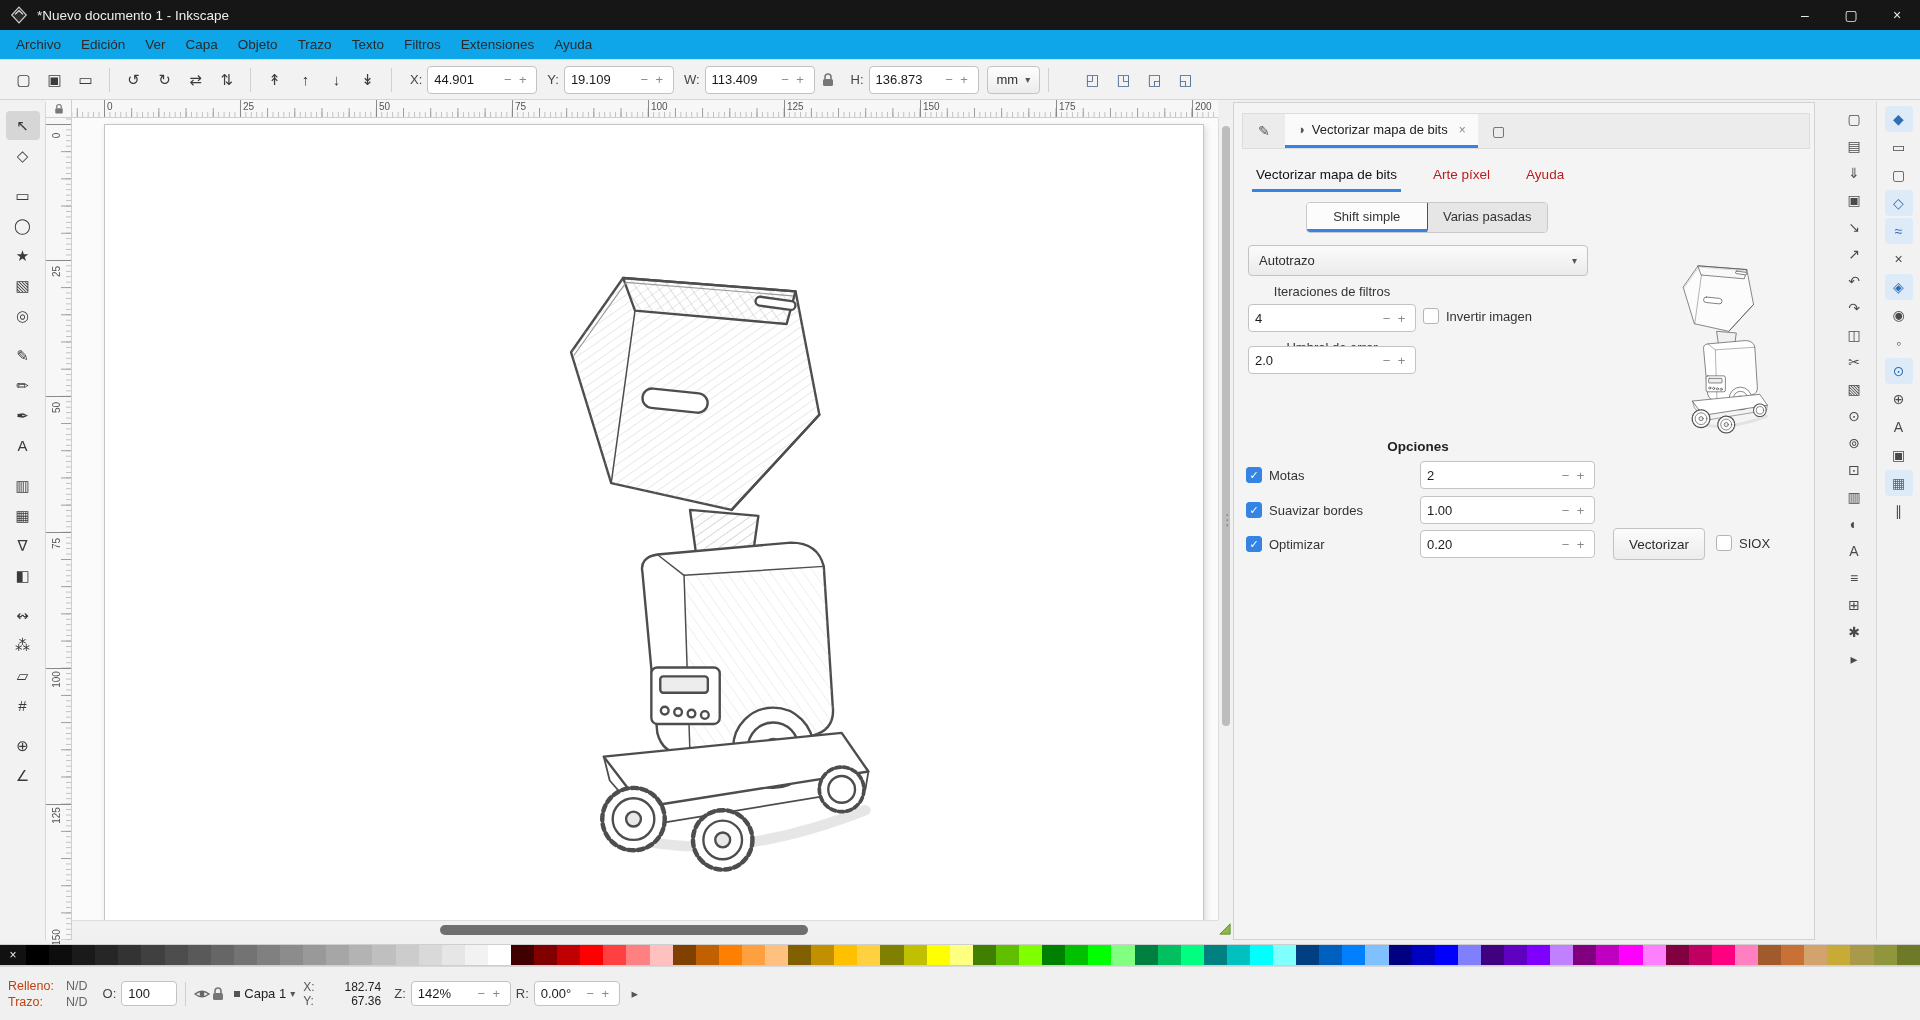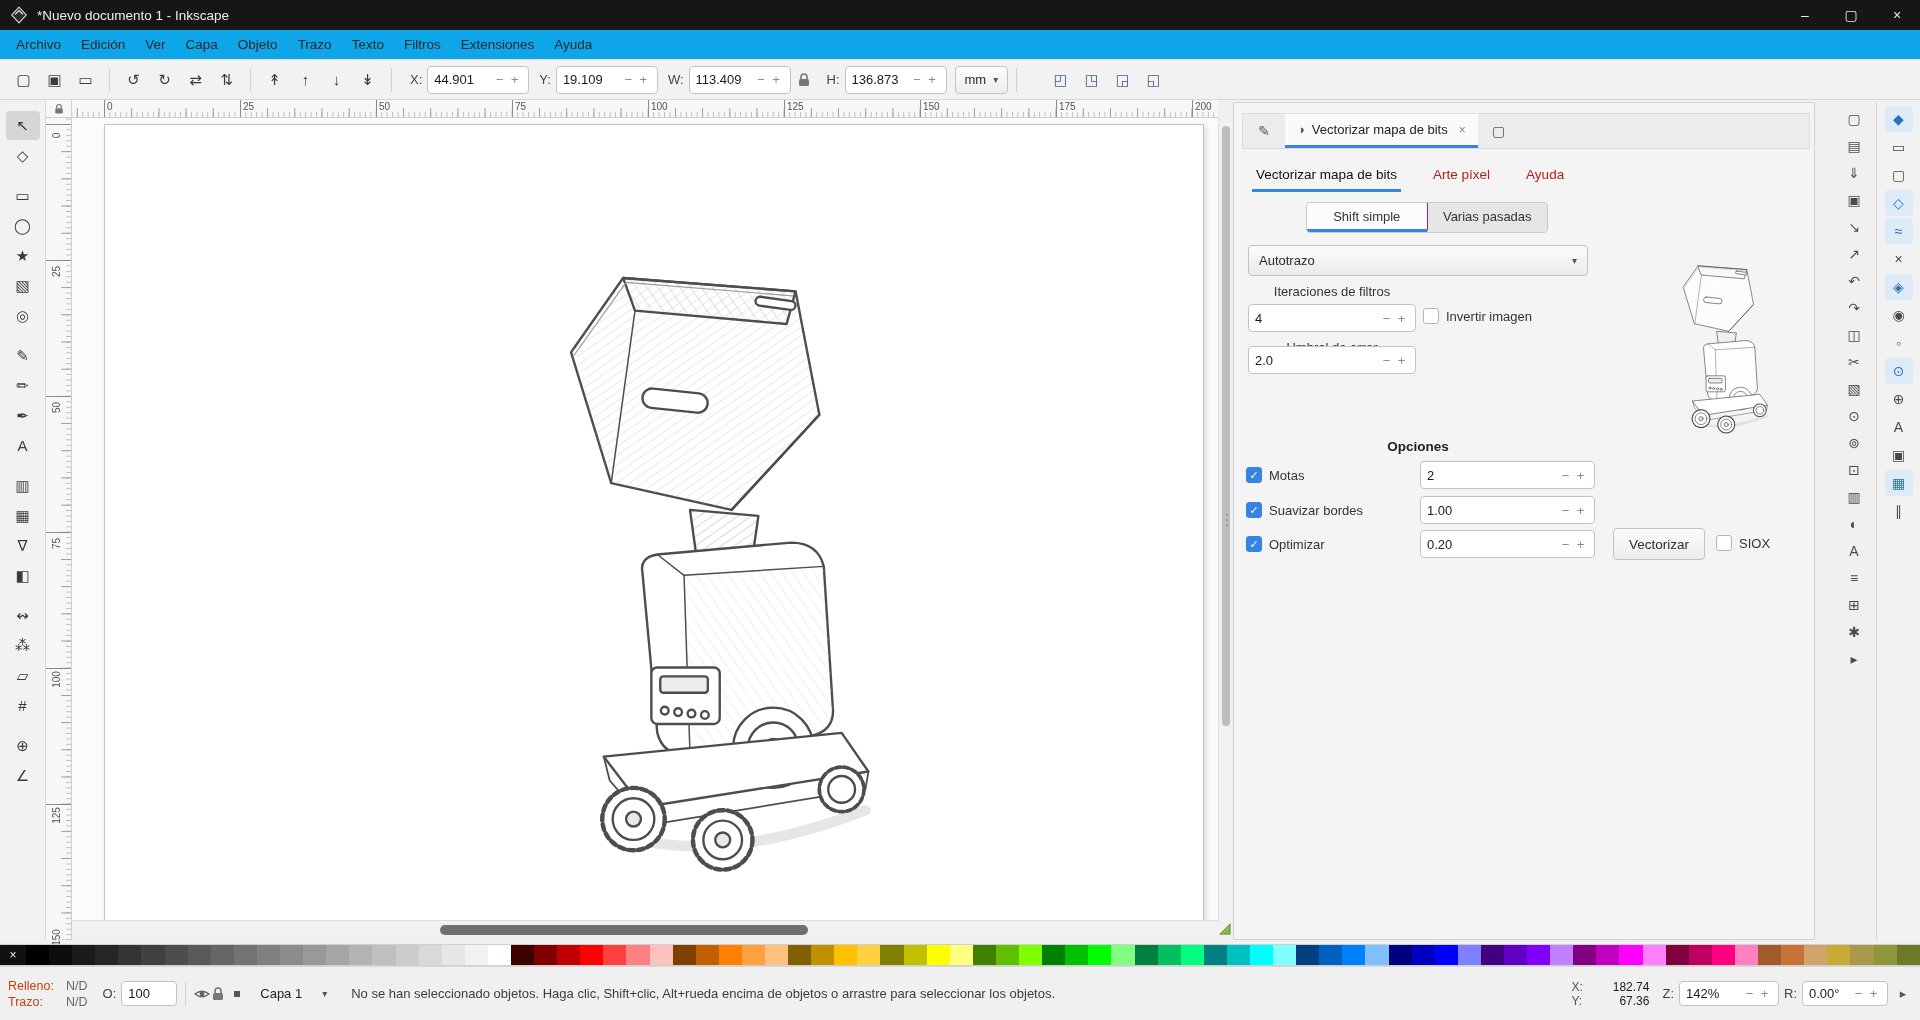--- a/index.html
+++ b/index.html
@@ -21,21 +21,21 @@
 
 #toolbar{position:absolute;left:0;top:60px;width:1920px;height:40px;background:#f2f2f2;border-bottom:1px solid #d5d5d5;display:flex;align-items:center;padding-left:8px}
 .tb-group{display:flex;align-items:center}
 .tb-icon{width:31px;height:30px;display:flex;align-items:center;justify-content:center;font-size:15px;color:#3c3c3c;border-radius:4px}
 .tb-icon.toggle{color:#44618c}
 .sep{display:inline-block;width:1px;height:24px;background:#d0d0d0;margin:0 8px}
 .fl{color:#444;margin:0 5px 0 10px;font-size:13px}
 .entry{height:28px;background:#fff;border:1px solid #c3c3c3;border-radius:4px;display:flex;align-items:center;padding:0 6px;color:#1a1a1a;font-size:13px}
 .entry .val{flex:1;white-space:nowrap}
 .spin-btn{width:15px;text-align:center;color:#8a8a8a;font-size:13px}
-.w110{width:102px}
+.w110{width:110px}
 .combo-mini{height:28px;border:1px solid #c3c3c3;border-radius:4px;background:linear-gradient(#fdfdfd,#ececec);display:flex;align-items:center;padding:0 9px;gap:7px;margin-left:8px;font-size:13px}
 .caret{font-size:10px;color:#555}
 .lock-btn{width:26px;height:28px;display:flex;align-items:center;justify-content:center}
 .mini{width:16px;height:16px}
 
 
 #toolbox{position:absolute;left:0;top:102px;width:46px;height:838px;background:#f2f2f2;border-right:1px solid #d8d8d8;padding-top:8px}
 .tool{width:34px;height:29px;margin:1px auto;display:flex;align-items:center;justify-content:center;font-size:15px;color:#3a3a3a;border-radius:4px}
 .tool.active{background:#d6d6d6}
 .tool.gap{margin-top:11px}
@@ -113,21 +113,21 @@
 
 #statusbar{position:absolute;left:0;top:966px;width:1920px;height:54px;background:#f0f0f0;border-top:1px solid #d8d8d8;display:flex;align-items:center;padding:0 8px}
 .fs-block{display:flex;flex-direction:column;gap:2px;font-size:12.5px;margin-right:10px}
 .fs-row{display:flex;gap:6px}
 .fs-label{color:#c2410c;width:52px}
 .fs-val{color:#666}
 .sb-label{color:#444;margin:0 5px;font-size:13px}
 .sb-entry{width:56px;height:25px}
 .sb-entry.z{width:100px}
 .sb-entry.r{width:86px}
-.layer-chip{display:flex;align-items:center;gap:20px;padding:3px 8px;border-radius:3px;font-size:13px;color:#222}
+.layer-chip{display:flex;align-items:center;gap:4px;padding:3px 8px;border-radius:3px;font-size:13px;color:#222}
 .layer-chip .dot{width:6px;height:6px;background:#555}
 .sb-message{flex:1;margin:0 16px;color:#3c3c3c;white-space:nowrap;overflow:hidden;text-overflow:ellipsis;font-size:13px}
 .sb-right{display:flex;align-items:center}
 .coords{display:flex;flex-direction:column;font-size:12px;line-height:14px;width:78px;margin-right:8px}
 .coords div{display:flex;justify-content:space-between}
 .c-l{color:#555}
 .c-v{color:#222}
 .expander{width:18px;text-align:center;color:#555;margin-left:6px}
 #cms-toggle svg{width:12px;height:12px}
 </style>
@@ -601,21 +601,20 @@
         <use href="#i-eye" xlink:href="#i-eye"></use>
       </svg>
     <svg class="mini">
         <use href="#i-lock" xlink:href="#i-lock"></use>
       </svg>
     <div class="layer-chip">
       <span class="dot"></span>
       <span>Capa 1</span>
       <span class="caret">▾</span>
     </div>
-    <div class="sb-message">No se han seleccionado objetos. Haga clic, Shift+clic, Alt+rueda encima de objetos o arrastre para seleccionar los objetos.</div>
     <div class="sb-right">
       <div class="coords">
         <div>
           <span class="c-l">X:</span>
           <span class="c-v">182.74</span>
         </div>
         <div>
           <span class="c-l">Y:</span>
           <span class="c-v">67.36</span>
         </div>

